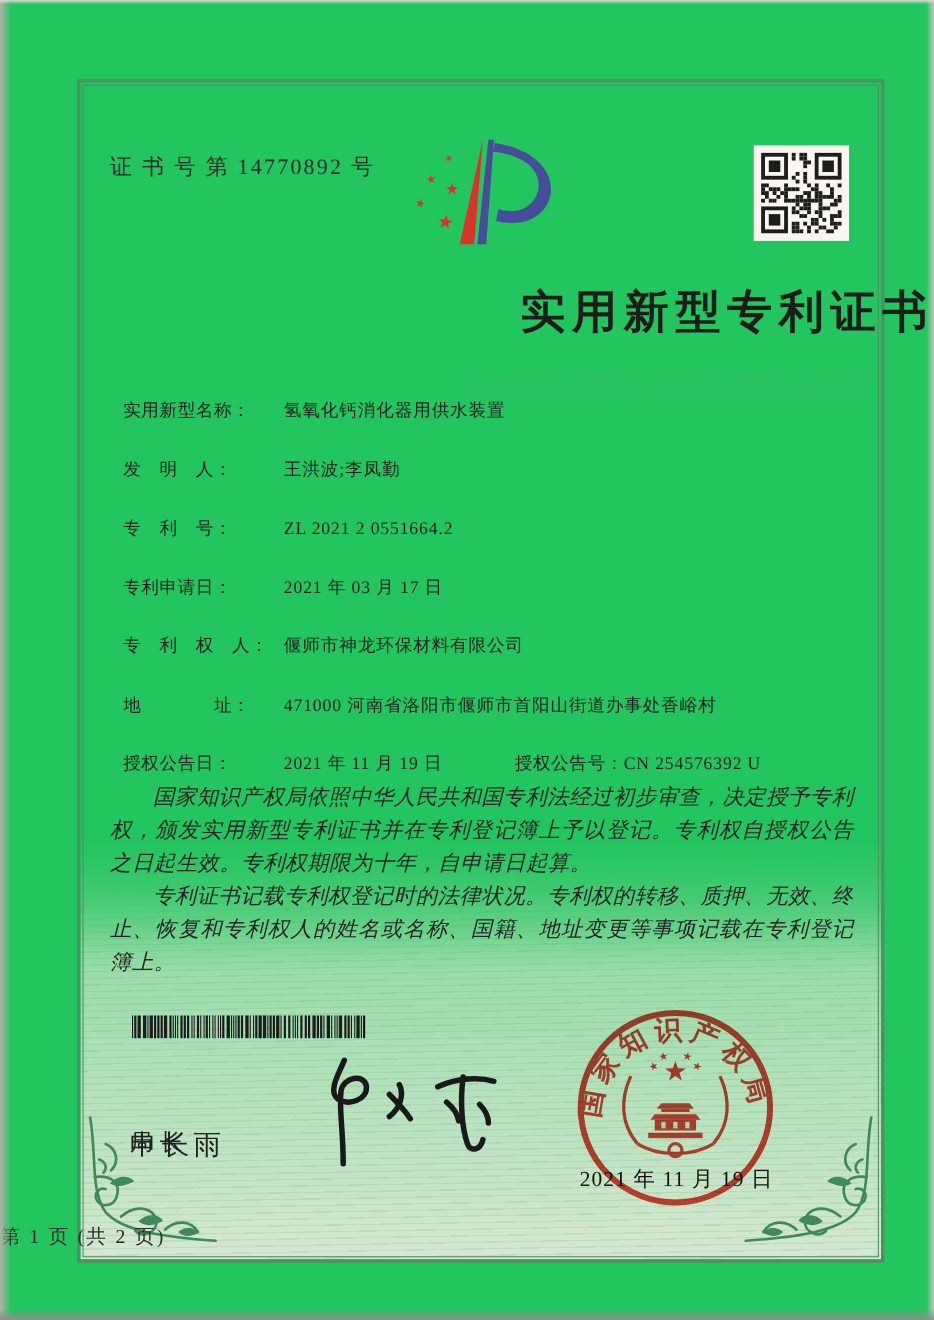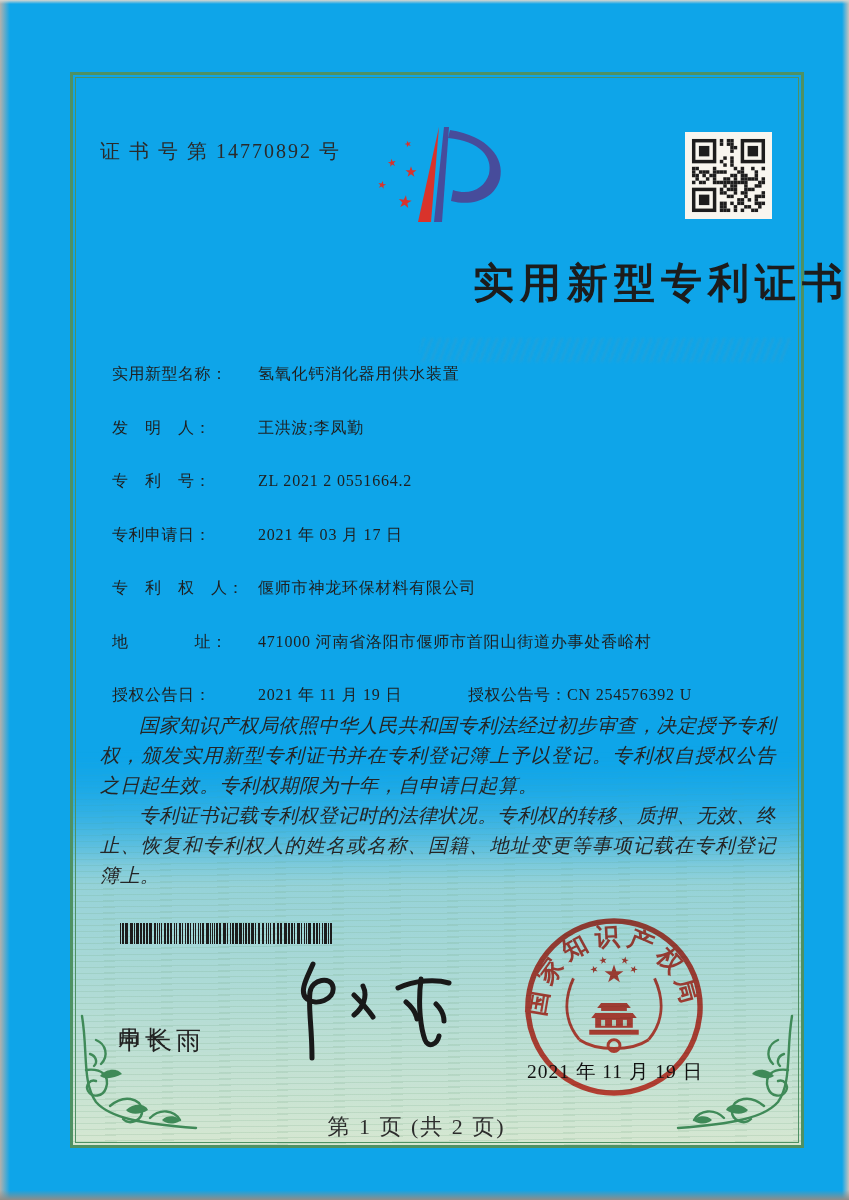--- a/index.html
+++ b/index.html
@@ -1,16 +1,16 @@
 <!DOCTYPE html>
 <html><head>
 <meta charset="utf-8">
 <style>
   html,body{margin:0;padding:0;background:#ddd;}
-  .stage{position:relative;width:849px;height:1200px;margin:0 auto;background:#0ea5e9;overflow:hidden;
+  .stage{position:relative;width:849px;height:1200px;margin:0 auto;background:#22c55e;overflow:hidden;
          font-family:"Liberation Serif","DejaVu Serif",serif;color:#1f1f1f;}
   
   .edge-l{position:absolute;left:0;top:0;bottom:0;width:10px;background:linear-gradient(90deg,#b3b1ac,rgba(246,243,233,0));}
   .edge-r{position:absolute;right:0;top:0;bottom:0;width:7px;background:linear-gradient(270deg,#c6c4be,rgba(246,243,233,0));}
   .edge-b{position:absolute;left:0;right:0;bottom:0;height:10px;background:linear-gradient(0deg,#8f8d88,rgba(246,243,233,0));}
   .edge-t{position:absolute;left:0;right:0;top:0;height:4px;background:linear-gradient(180deg,#d9d7d0,rgba(246,243,233,0));}
   
   .frame{position:absolute;left:70px;top:72px;width:734px;height:1076px;box-sizing:border-box;
          border:3px solid #4e9163;}
   .frame-fill{position:absolute;inset:0;overflow:hidden;}
@@ -40,21 +40,21 @@
   .paras p{margin:0;text-indent:2em;font-style:italic;}
   .artifact{position:absolute;left:420px;top:338px;width:370px;height:24px;transform:skewX(-12deg);
         background:repeating-linear-gradient(100deg, rgba(150,140,118,0.12) 0 3px, transparent 3px 8px);
         filter:blur(1px);}
   .barcode{position:absolute;left:120px;top:923px;}
   .director-title{position:absolute;left:118px;top:988px;font-size:21px;letter-spacing:6px;color:#222;margin-top:36px;}
   .director-name{position:absolute;left:118px;top:1024px;font-size:25px;letter-spacing:4px;color:#222;}
   .signature{position:absolute;left:250px;top:950px;}
   .seal{position:absolute;left:520px;top:913px;mix-blend-mode:multiply;opacity:0.95;}
   .seal-date{position:absolute;left:527px;top:1058px;font-size:19.5px;letter-spacing:1px;color:#111;z-index:5;}
-  .page-info{position:absolute;left:0;right:16px;top:1112px;text-align:center;font-size:22px;letter-spacing:2px;color:#2c2c2c;}
+  .page-info{position:absolute;left:0;right:16px;top:1112px;text-align:left;font-size:18px;letter-spacing:2px;color:#2c2c2c;}
   .back-note{position:absolute;left:0;right:0;top:1160px;text-align:center;font-size:18.5px;letter-spacing:3px;color:#333;font-style:italic;}
 </style>
 </head>
 <body>
 
 <div class="stage">
 
   <div class="frame">
     <div class="frame-fill">
       <div class="green-zone"></div>

